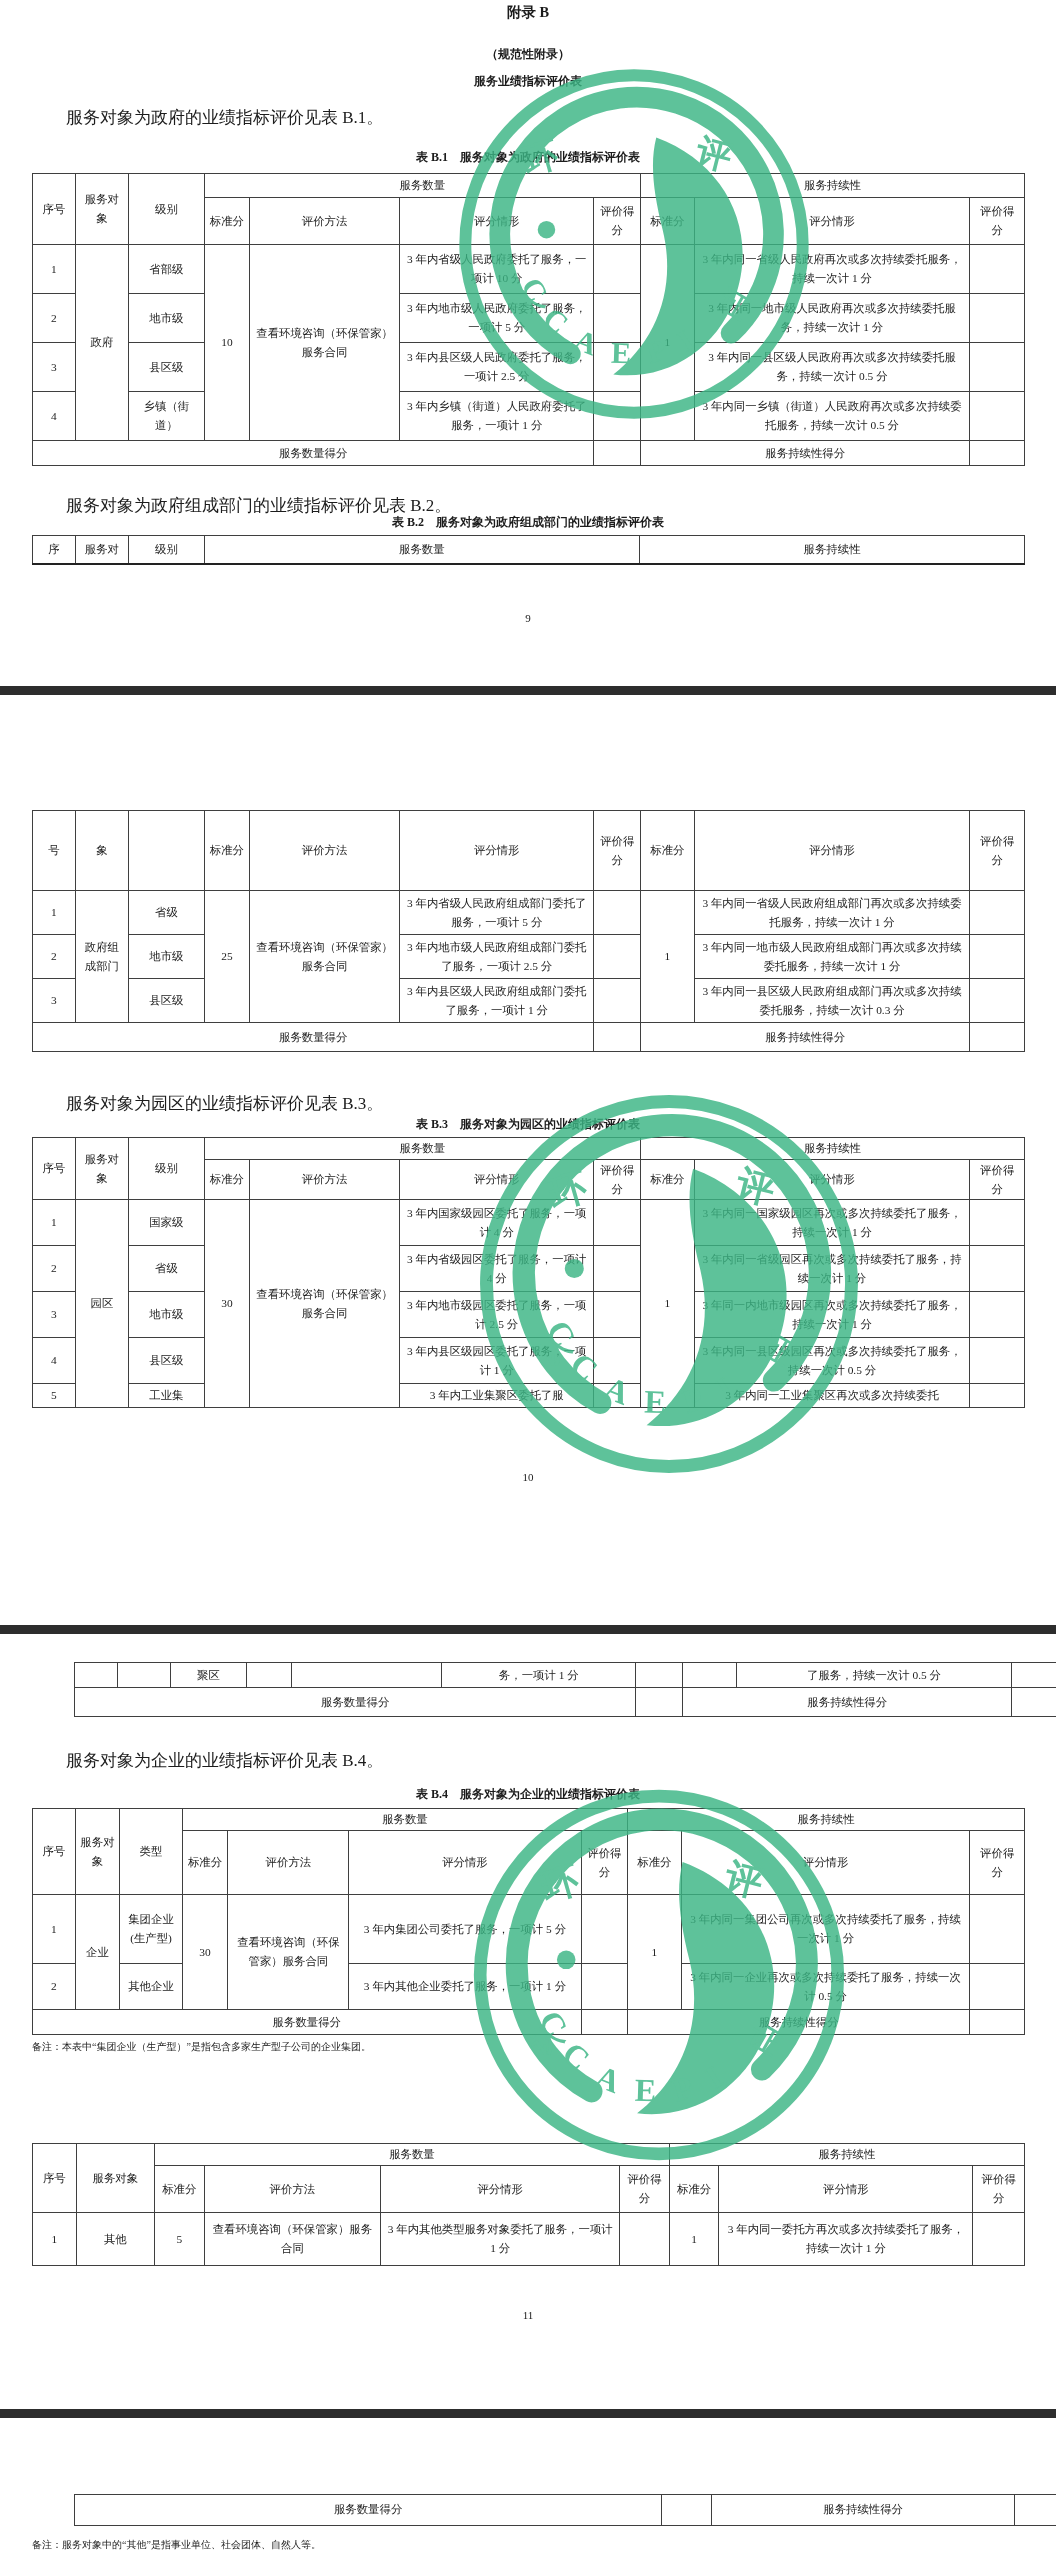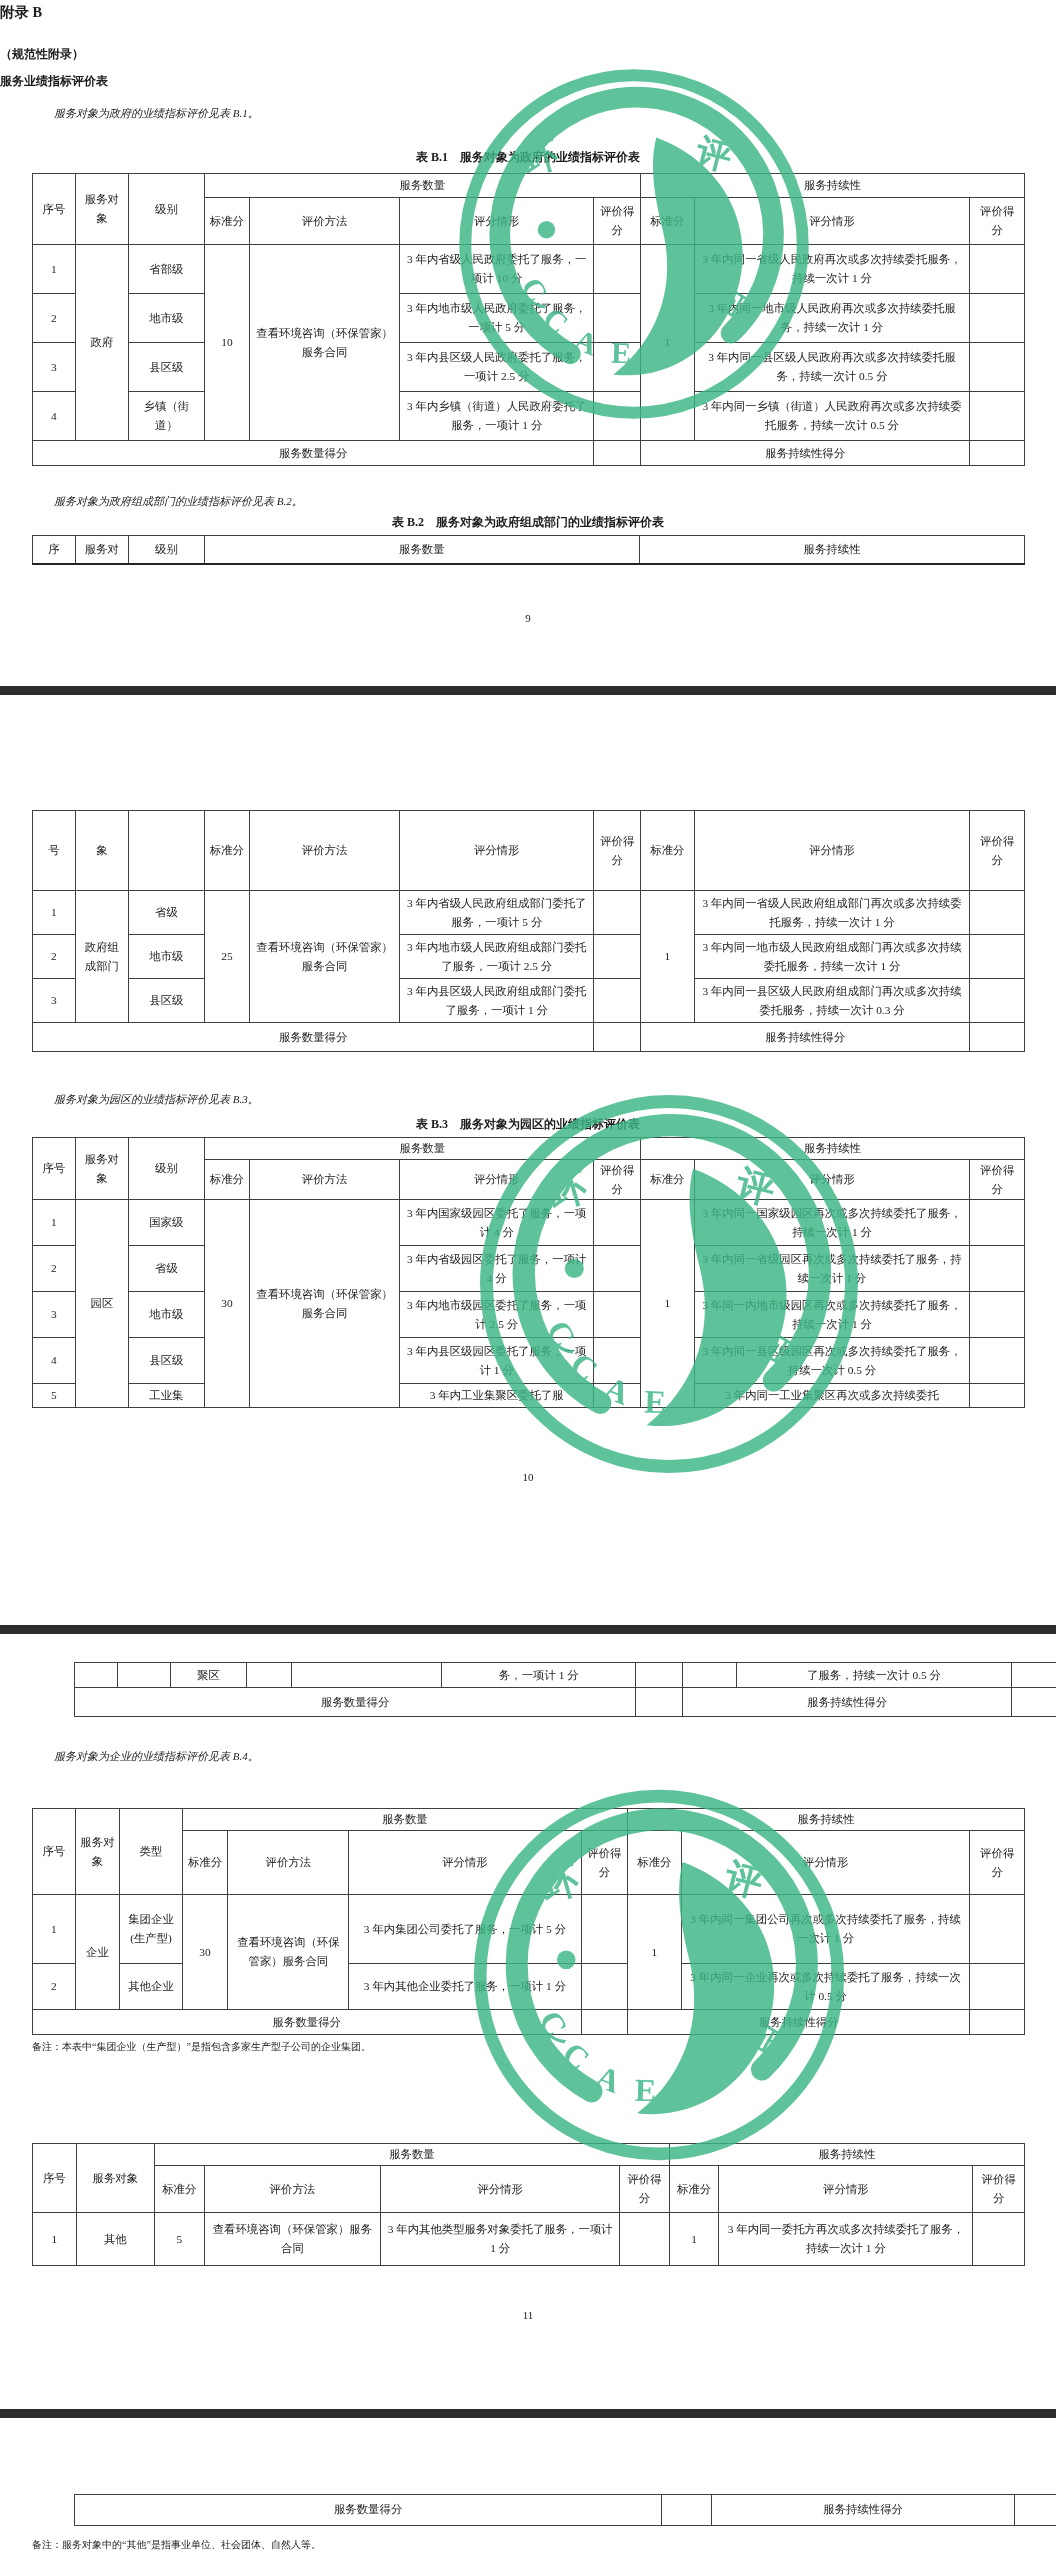--- a/index.html
+++ b/index.html
@@ -1,25 +1,25 @@
 <!DOCTYPE html>
 <html style="font-size:13.6px"><head>
 <meta charset="utf-8">
 <style>
   html,body{margin:0;padding:0;background:#ffffff;}
   #page{
     position:relative;width:1056px;height:2576px;margin:0 auto;background:#ffffff;
     font-family:"Liberation Serif","DejaVu Serif",serif;color:#1c1c1c;overflow:hidden;
   }
   .abs{position:absolute;}
-  .ctr{left:0;width:1056px;text-align:left;}
+  .ctr{left:0;width:1056px;text-align:center;}
   .doc-title{font-size:14.4px;font-weight:bold;}
   .doc-sub{font-size:12px;font-weight:bold;}
   .cap{position:absolute;left:0;width:1056px;text-align:center;font-weight:bold;font-size:12px;}
-  .para{position:absolute;left:32px;width:993px;font-size:11px;text-indent:2em;line-height:1.5;font-style:italic;}
+  .para{position:absolute;left:32px;width:993px;font-size:17px;text-indent:2em;line-height:1.5;}
   .note{position:absolute;left:32px;width:993px;font-size:10px;}
   .pagenum{position:absolute;left:0;width:1056px;text-align:center;font-size:11px;}
   .pagebar{position:absolute;left:0;width:1056px;height:9.3px;background:#2d2d2d;}
   table.tbl{
     position:absolute;left:32px;width:993px;border-collapse:collapse;table-layout:fixed;
     font-size:11.4px;color:#1c1c1c;
   }
   table.tbl td{
     border:0.8px solid #3f3f3f;padding:0.8px 4.2px;text-align:center;vertical-align:middle;
     line-height:1.65;overflow:hidden;word-break:break-all;
@@ -319,20 +319,21 @@
     <tr style="height:29px">
       <td colspan="6">服务数量得分</td>
       <td></td>
       <td colspan="2">服务持续性得分</td>
       <td></td>
     </tr>
   </tbody>
     </table>
 
   <div class="para" style="top:1748px">服务对象为企业的业绩指标评价见表 B.4。</div>
+  <div class="cap" style="top:1786px">表 B.4　服务对象为企业的业绩指标评价表</div>
 
   <table class="tbl" style="top:1808px">
     <colgroup>
       <col style="width:4.3%">
         <col style="width:4.5%">
         <col style="width:6.3%">
         <col style="width:4.6%">
       <col style="width:12.2%">
         <col style="width:23.4%">
         <col style="width:4.7%">

